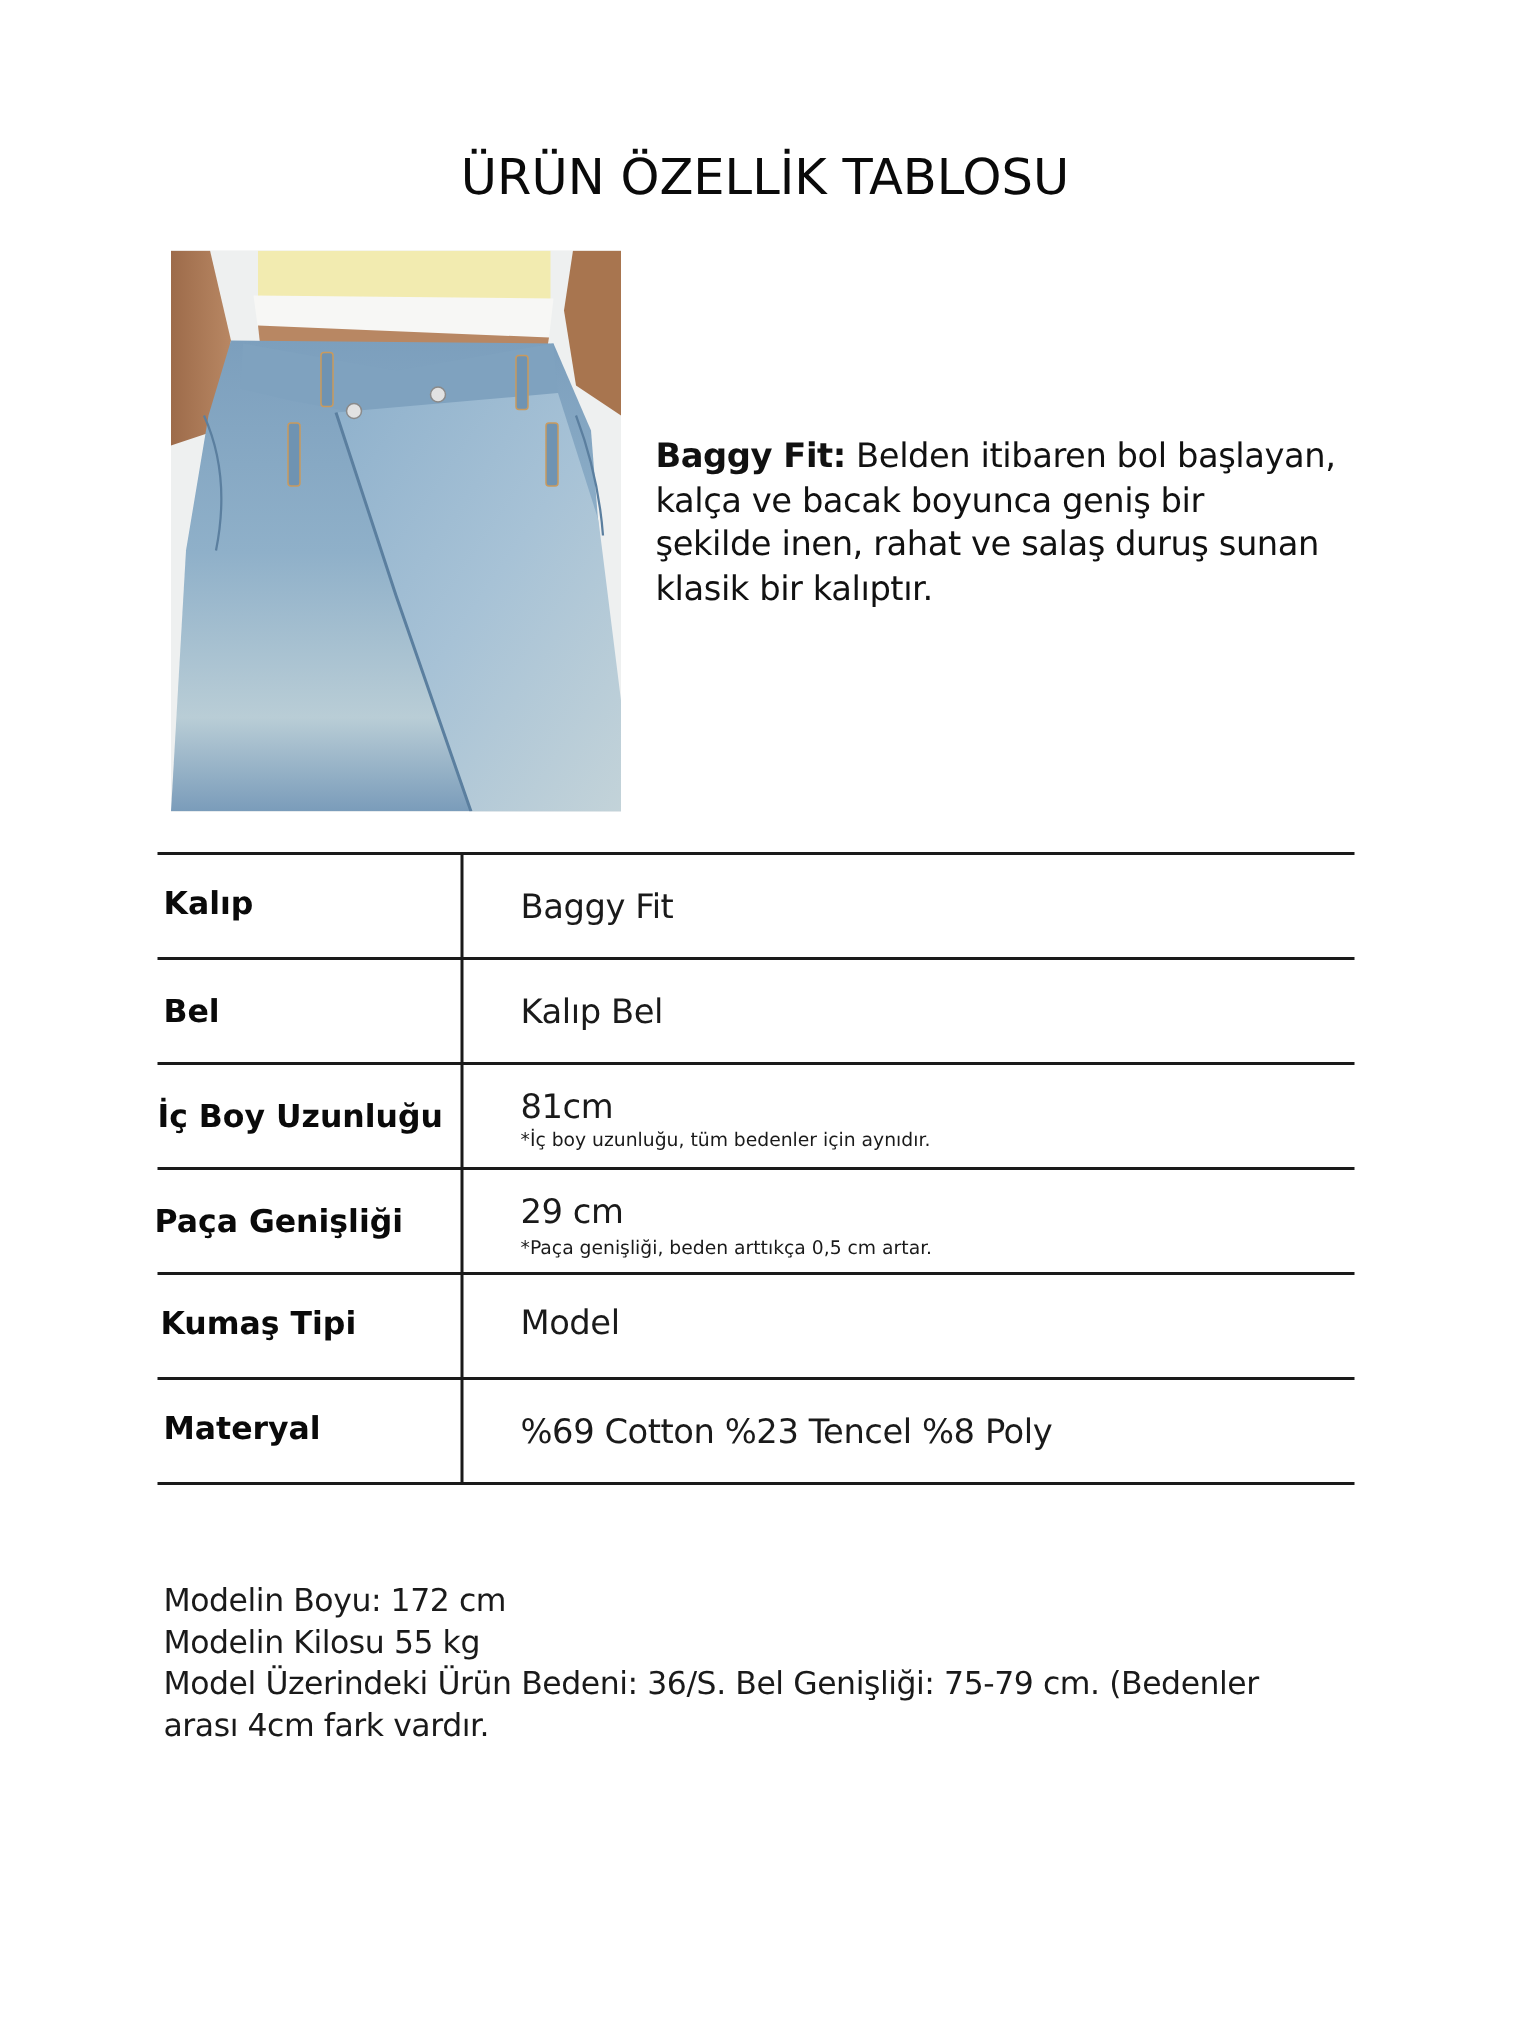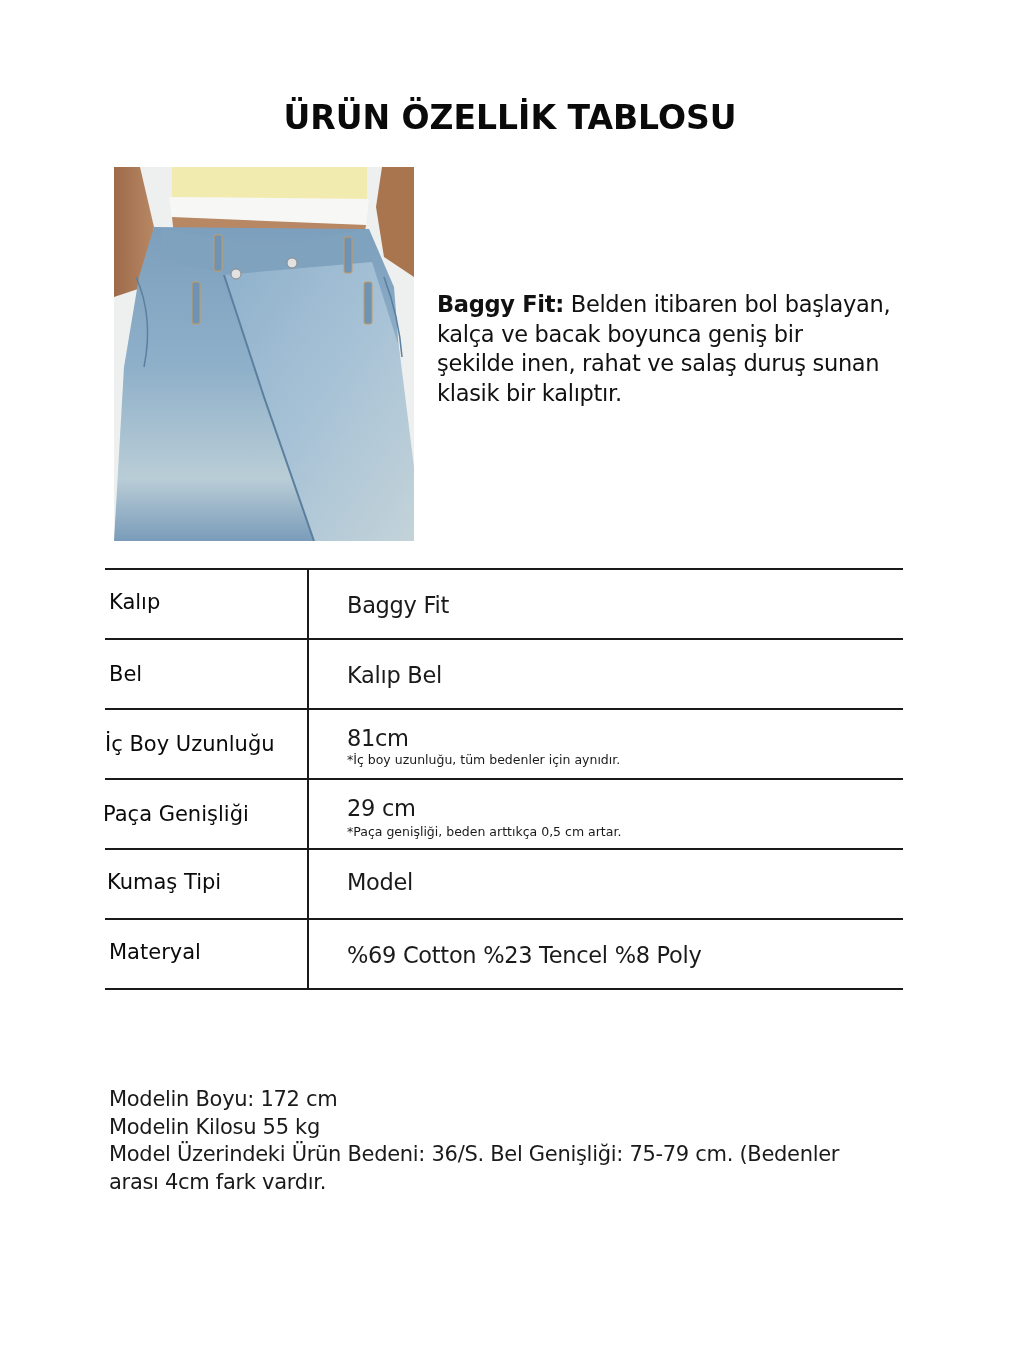--- a/index.html
+++ b/index.html
@@ -1,34 +1,34 @@
 <!DOCTYPE html>
 <html><head>
   <meta charset="utf-8">
   <style>
     html, body { margin: 0; padding: 0; background: #ffffff; }
     body { width: 1020px; height: 1360px; position: relative; overflow: hidden;
            font-family: "DejaVu Sans", sans-serif; color: #111; }
     .title { position: absolute; left: 0; width: 1020px; top: 98px; text-align: center;
-             font-family: "DejaVu Sans", sans-serif; font-weight: bold; font-size: 33px;
+             font-family: "DejaVu Sans", sans-serif; font-weight: normal; font-size: 33px;
              letter-spacing: 0px; color: #0a0a0a; }
     .photo { position: absolute; left: 114px; top: 167px; width: 300px; height: 374px;
              overflow: hidden; background: #eef0f0; }
     .desc { position: absolute; left: 437px; top: 290px; width: 490px;
             font-size: 22.5px; line-height: 29.5px; color: #111; letter-spacing: -0.3px; }
     .desc b { font-weight: bold; }
     .spec-table { position: absolute; left: 105px; top: 568px; width: 798px; }
     .row { position: relative; height: 68px; border-top: 2.5px solid #1a1a1a; }
     .row.last { border-bottom: 2.5px solid #1a1a1a; }
     .divider { position: absolute; left: 202px; top: 0; bottom: 0; width: 2px; background: #1a1a1a; }
-    .label { position: absolute; left: 4px; font-weight: normal; font-size: 21px; color: #0a0a0a; }
+    .label { position: absolute; left: 4px; font-weight: bold; font-size: 21px; color: #0a0a0a; }
     .value { position: absolute; left: 242px; font-size: 22.5px; color: #1a1a1a; letter-spacing: -0.3px; }
     .note { position: absolute; left: 242px; font-size: 12.5px; color: #1a1a1a; }
     .footer { position: absolute; left: 109px; top: 1054px; width: 800px;
-              font-size: 21px; line-height: 27.5px; color: #1a1a1a; letter-spacing: -0.3px; margin-top: 32px; }
+              font-size: 21px; line-height: 27.5px; color: #1a1a1a; letter-spacing: -0.3px; }
     .footer div { white-space: pre-wrap; }
   </style>
 </head>
 <body>
 
 <div class="title">ÜRÜN ÖZELLİK TABLOSU</div>
 
 <div class="photo">
   <svg width="300" height="374" viewBox="0 0 300 374">
     <defs>

